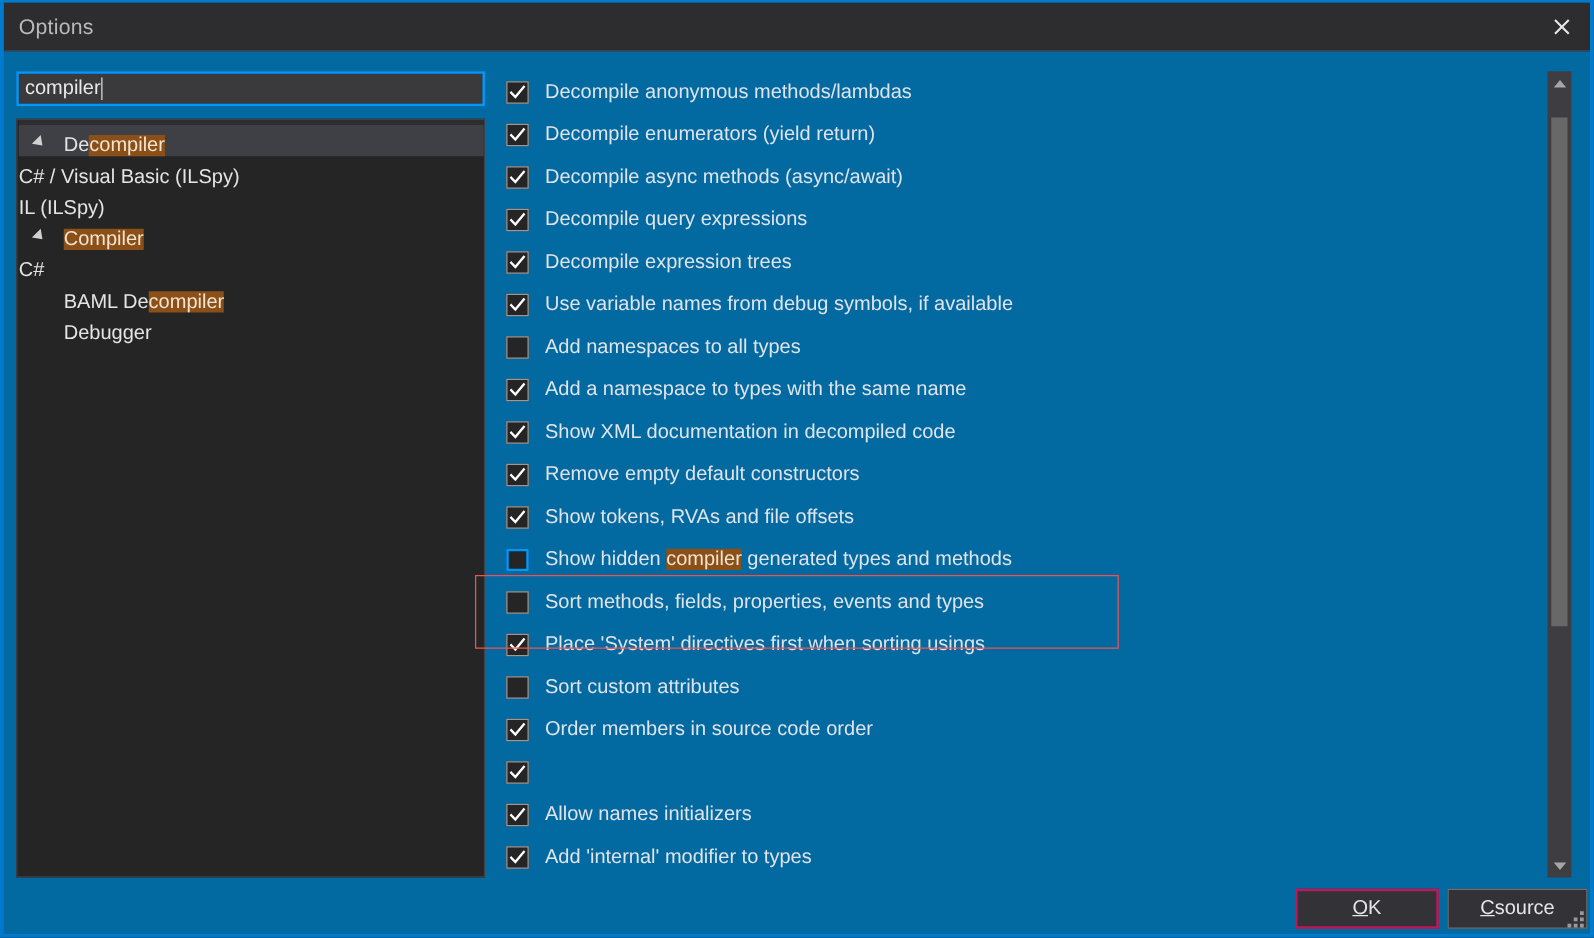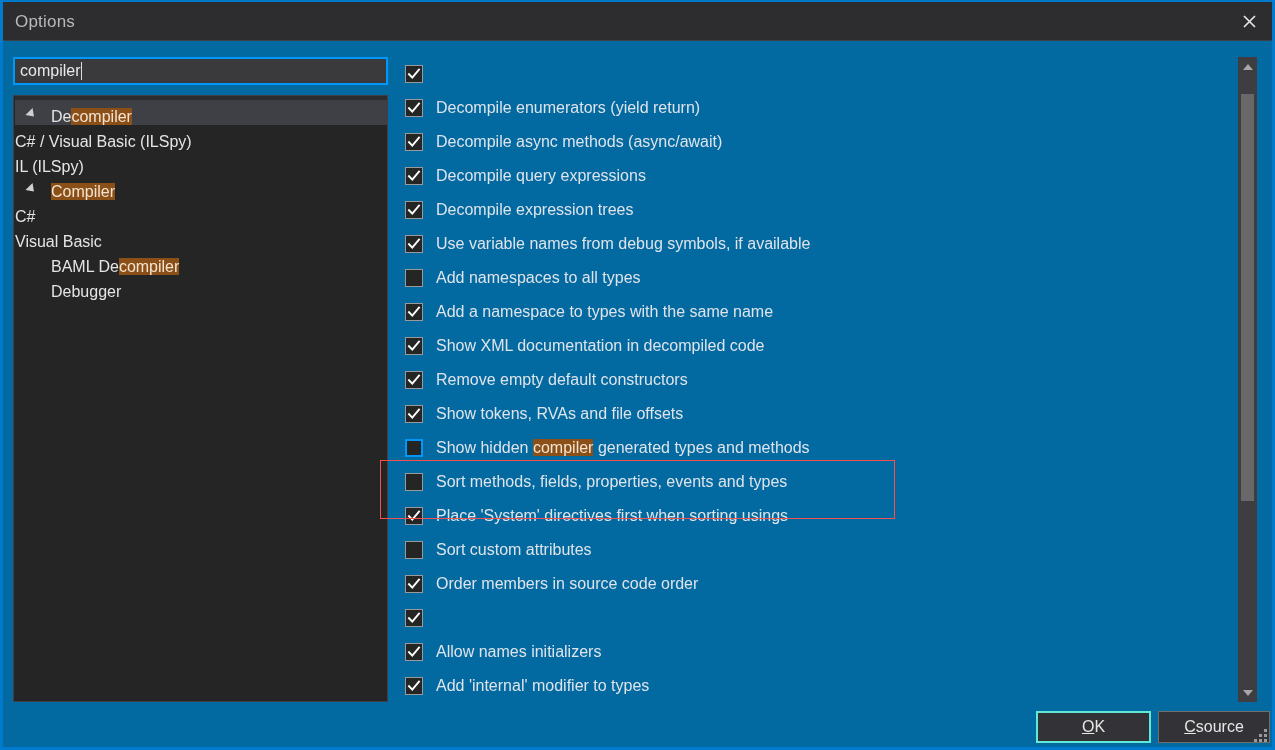--- a/index.html
+++ b/index.html
@@ -204,21 +204,21 @@
     position: absolute;
     height: 32px;
     background: #333337;
     border: 1px solid #6f6f70;
     display: flex; align-items: center; justify-content: center;
     font-size: 16px;
     color: #e6e6e6;
     cursor: default;
   }
   .dlg-button.default {
-    border: 2px solid #5eead4;
+    border: 2px solid #be185d;
   }
   #ok-button   { left: 1033px; top: 709px; width: 115px; }
   #cancel-button { left: 1155px; top: 709px; width: 112px; }
   .accel { text-decoration: underline; }
 
   
   #resize-grip {
     position: absolute;
     right: 3px; bottom: 3px;
     width: 18px; height: 18px;
@@ -256,39 +256,37 @@
         <div class="tree-row depth1">
           <span class="tree-label"><span>IL (ILSpy)</span></span>
         </div>
         <div class="tree-row depth0">
           <span class="tree-expander"></span>
           <span class="tree-label"><span class="hl">Compiler</span></span>
         </div>
         <div class="tree-row depth1">
           <span class="tree-label"><span>C#</span></span>
         </div>
-        <div class="tree-row depth1">
-          <span class="tree-label"><span>Visual Basic</span></span>
-        </div>
         <div class="tree-row depth0">
           <span class="tree-label"><span>BAML De</span><span class="hl">compiler</span></span>
         </div>
         <div class="tree-row depth0">
           <span class="tree-label"><span>Debugger</span></span>
         </div>
       </div>
   </div>
 
   <div id="options-panel">
       <div class="opt-row">
         <span class="cb">
           <svg width="14" height="14" viewBox="0 0 14 14">
             <path d="M2 7.2 L5.3 10.6 L12 2.6" stroke="#ffffff" stroke-width="1.9" fill="none" stroke-linecap="square"></path>
           </svg>
         </span>
+        <span class="opt-label"><span>Decompile anonymous methods/lambdas</span></span>
       </div>
       <div class="opt-row">
         <span class="cb">
           <svg width="14" height="14" viewBox="0 0 14 14">
             <path d="M2 7.2 L5.3 10.6 L12 2.6" stroke="#ffffff" stroke-width="1.9" fill="none" stroke-linecap="square"></path>
           </svg>
         </span>
         <span class="opt-label"><span>Decompile enumerators (yield return)</span></span>
       </div>
       <div class="opt-row">

